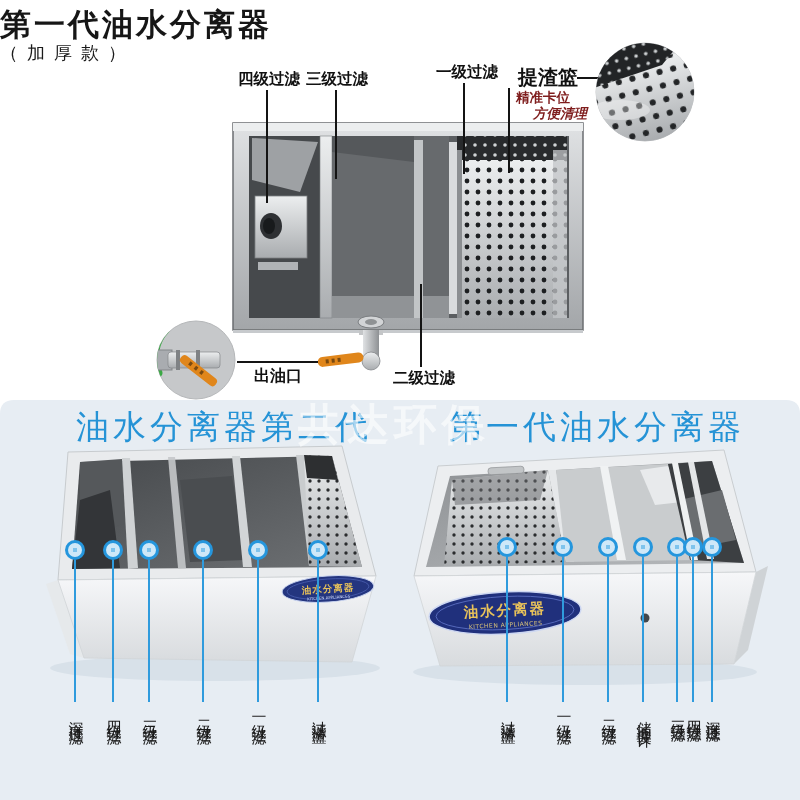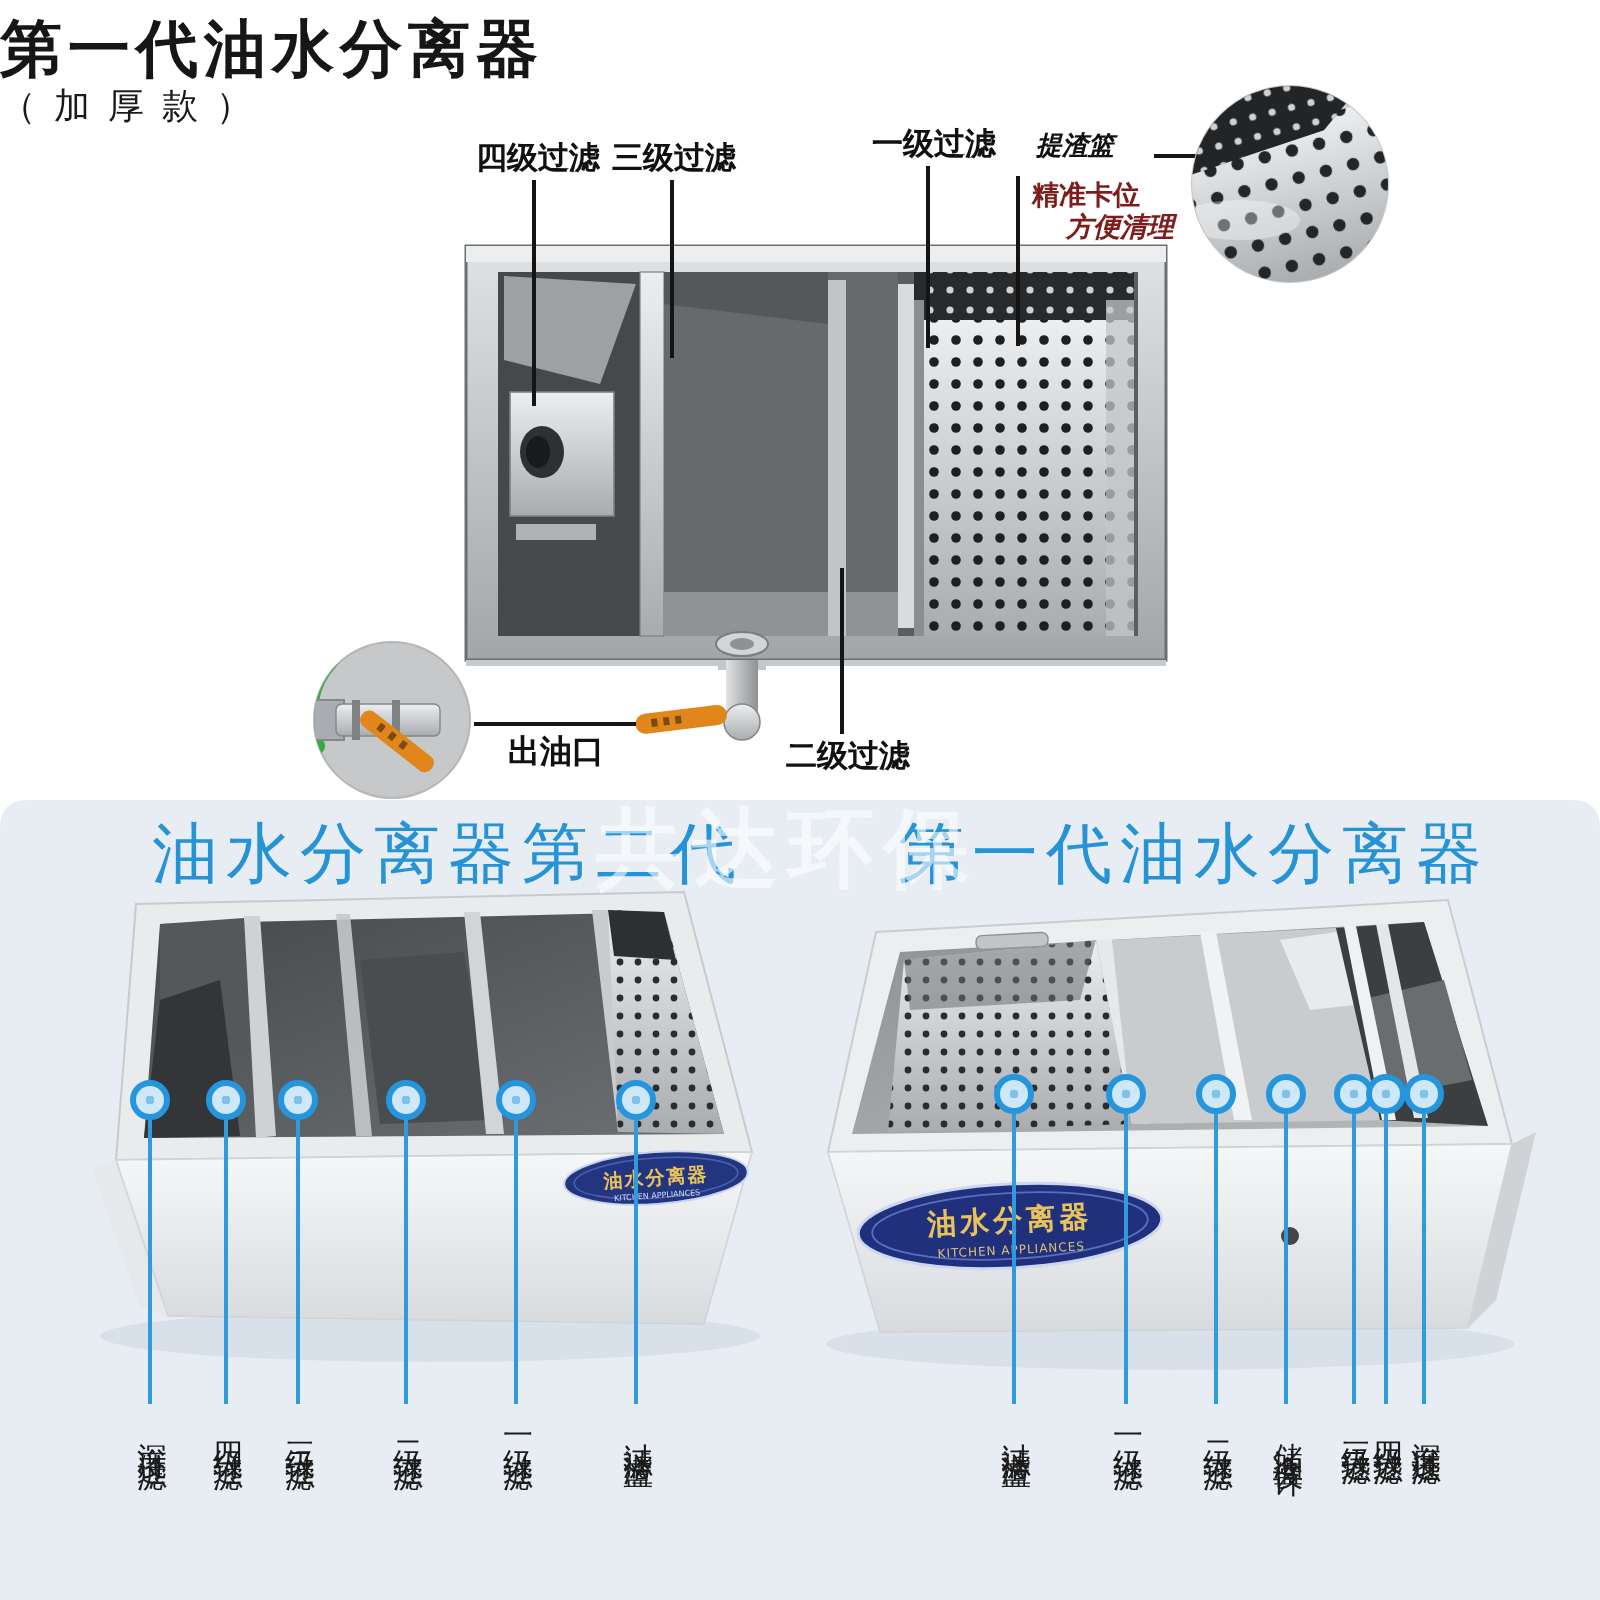--- a/index.html
+++ b/index.html
@@ -224,21 +224,21 @@
       </g>
     </g>
   </svg>
 
   <div class="txt" id="g1-title">第一代油水分离器</div>
   <div class="txt" id="g1-sub">（加厚款）</div>
 
   <div class="txt tlabel" style="left:238px;top:69px;">四级过滤</div>
   <div class="txt tlabel" style="left:306px;top:69px;">三级过滤</div>
   <div class="txt tlabel" style="left:436px;top:62px;">一级过滤</div>
-  <div class="txt tlabel" style="left:518px;top:64px;font-size:13px;font-style:italic;">提渣篮</div>
+  <div class="txt tlabel" style="left:518px;top:64px;font-size:20px;">提渣篮</div>
   <div class="txt tnote" style="left:516px;top:89px;">精准卡位</div>
   <div class="txt tnote" style="left:533px;top:105px;font-style:italic;">方便清理</div>
   <div class="txt tlabel" style="left:254px;top:366px;font-size:16px;">出油口</div>
   <div class="txt tlabel" style="left:393px;top:368px;">二级过滤</div>
 
   <div class="txt gen-title" style="left:76px;top:405px;">油水分离器第二代</div>
   <div class="txt gen-title" style="left:449px;top:405px;">第一代油水分离器</div>
   <div class="txt wm" id="wm-cn">共达环保</div>
 
   <div class="callout" style="left:65px;top:540px;"></div>

